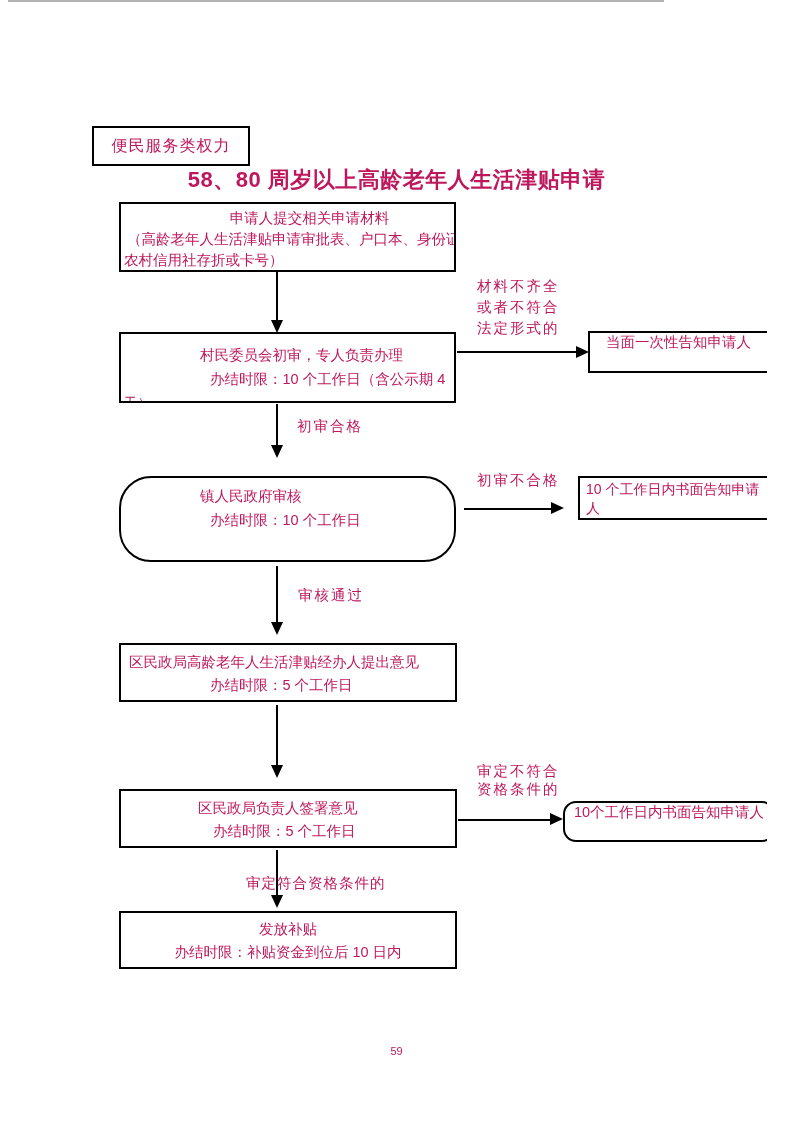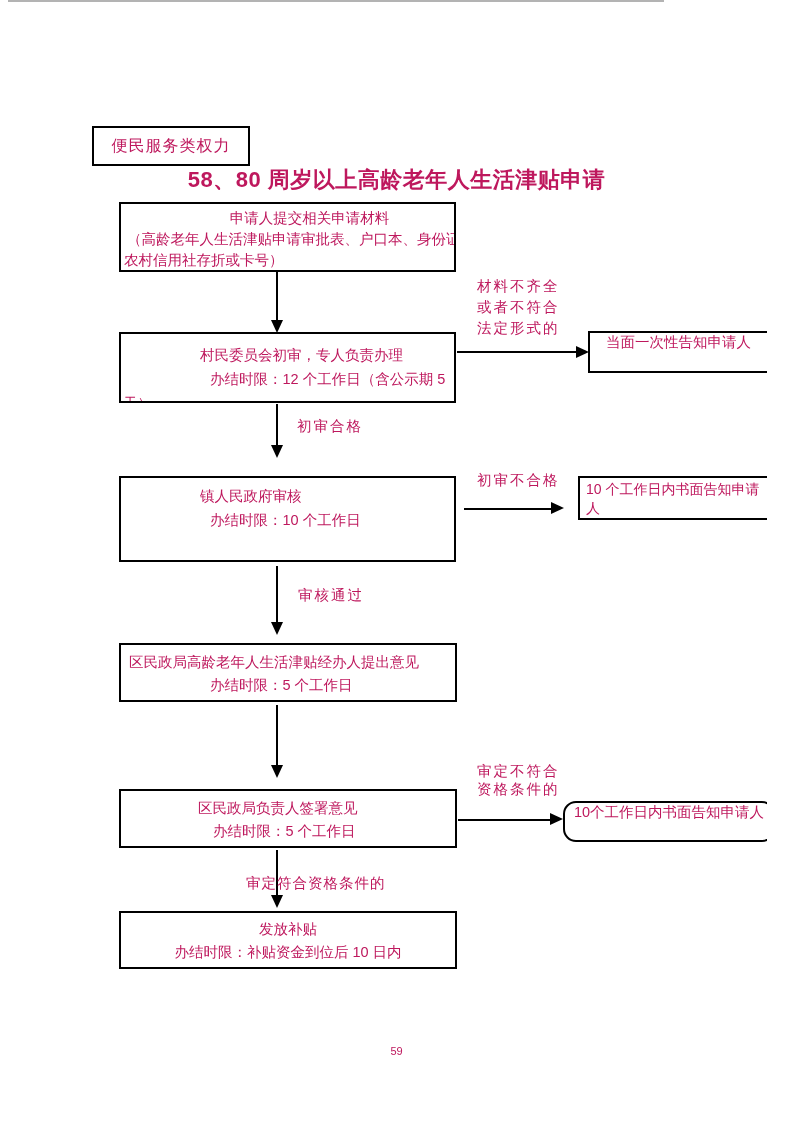--- a/index.html
+++ b/index.html
@@ -36,21 +36,21 @@
   .fbox .ln{white-space:nowrap;}
   
   #box1{left:119px;top:202px;width:337px;height:70px;padding-top:4px;line-height:21px;}
   #box1 .l0{text-align:center;margin-left:44px;}
   #box1 .l1{padding-left:6px;}
   #box1 .l2{padding-left:3px;}
   #box2{left:119px;top:332px;width:337px;height:71px;padding-top:9px;line-height:24px;}
   #box2 .l0{padding-left:79px;}
   #box2 .l1{padding-left:89px;}
   #box2 .l2{padding-left:2px;}
-  #box3{left:119px;top:476px;width:337px;height:86px;padding-top:6px;line-height:24px;}
+  #box3{left:119px;top:476px;width:337px;height:86px;padding-top:6px;line-height:24px;border-radius:32px;}
   #box3 .l0{padding-left:79px;}
   #box3 .l1{padding-left:89px;}
   #box4{left:119px;top:643px;width:338px;height:59px;padding-top:6px;line-height:23px;}
   #box4 .l0{padding-left:8px;}
   #box4 .l1{padding-left:89px;}
   #box5{left:119px;top:789px;width:338px;height:59px;padding-top:6px;line-height:23px;}
   #box5 .l0{padding-left:77px;}
   #box5 .l1{padding-left:92px;}
   #box6{left:119px;top:911px;width:338px;height:58px;padding-top:5px;line-height:23px;}
   #box6 .l0,#box6 .l1{text-align:center;}
@@ -103,21 +103,21 @@
   <div class="ah-down" style="left:271px;top:320px;"></div>
 
   <div class="cond" id="lbl-incomplete">
     <div>材料不齐全</div>
     <div>或者不符合</div>
     <div>法定形式的</div>
   </div>
 
   <div class="fbox" id="box2">
     <div class="ln l0">村民委员会初审，专人负责办理</div>
-    <div class="ln l1">办结时限：12 个工作日（含公示期 5</div>
+    <div class="ln l1">办结时限：10 个工作日（含公示期 4</div>
     <div class="ln l2">天）</div>
   </div>
 
   <div class="stem-h" style="left:457px;top:351px;width:120px;"></div>
   <div class="ah-right" style="left:576px;top:346px;"></div>
 
   <div class="fbox" id="boxA">
     <div class="ln">当面一次性告知申请人</div>
   </div>
 

